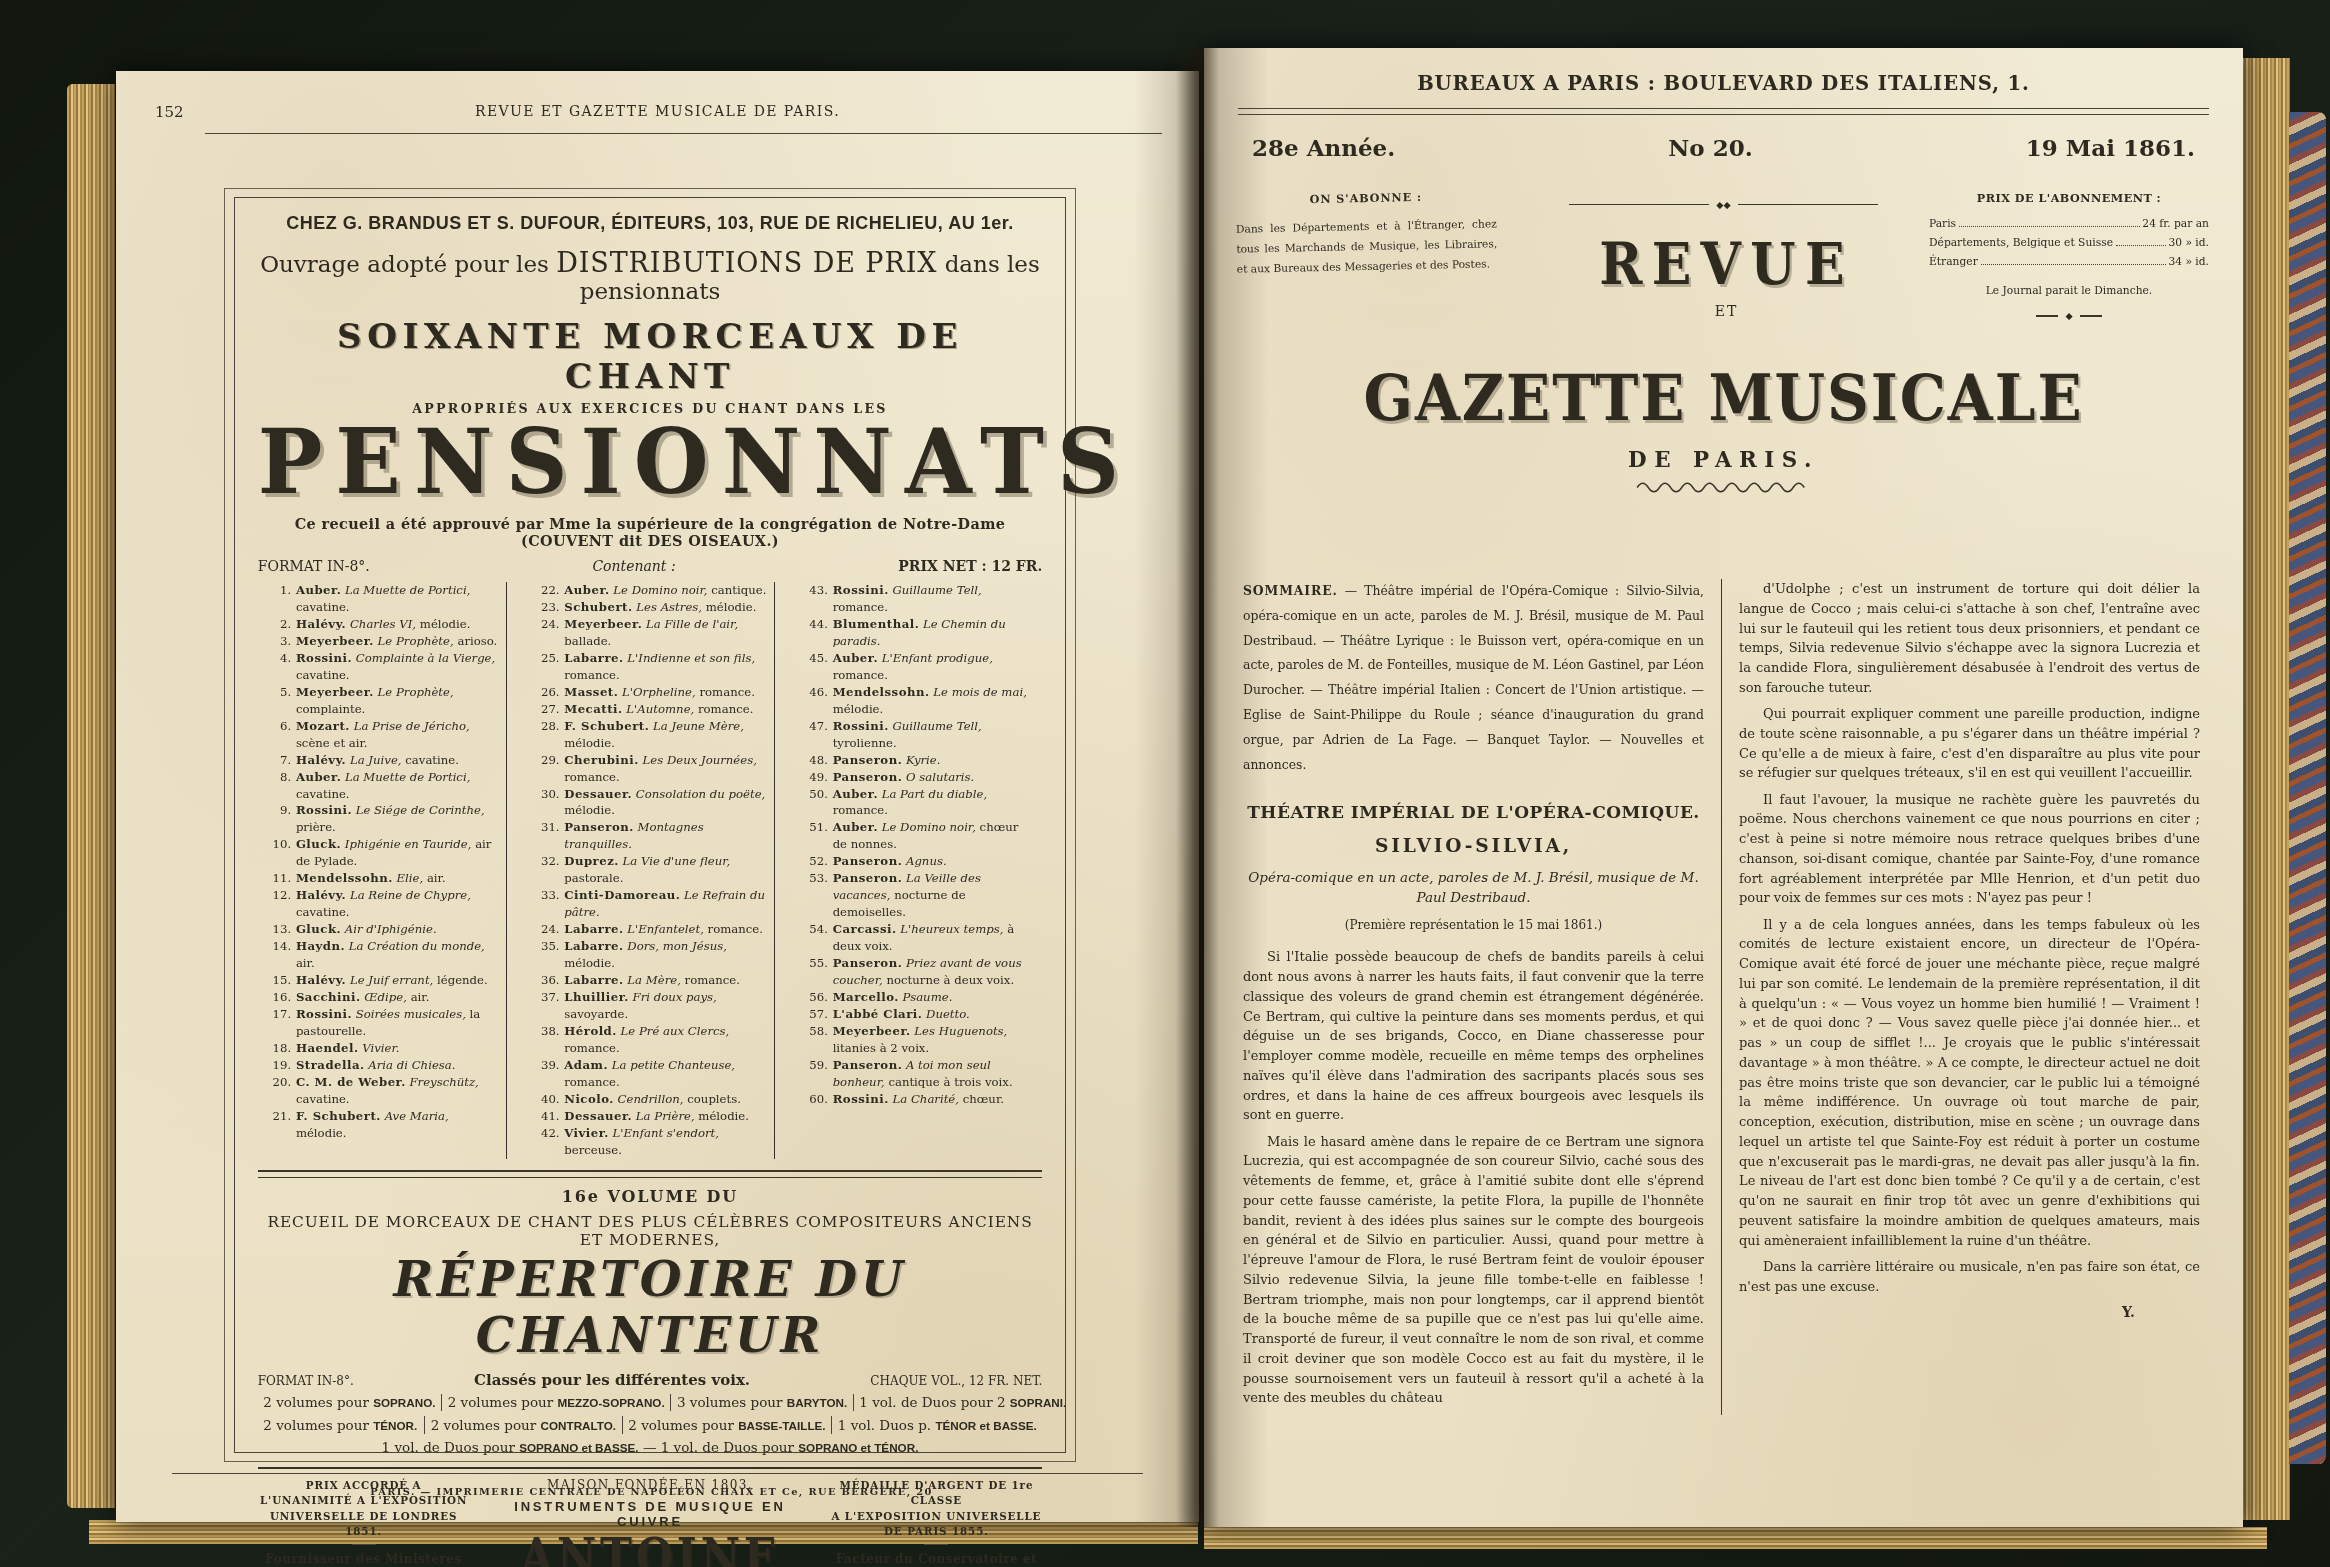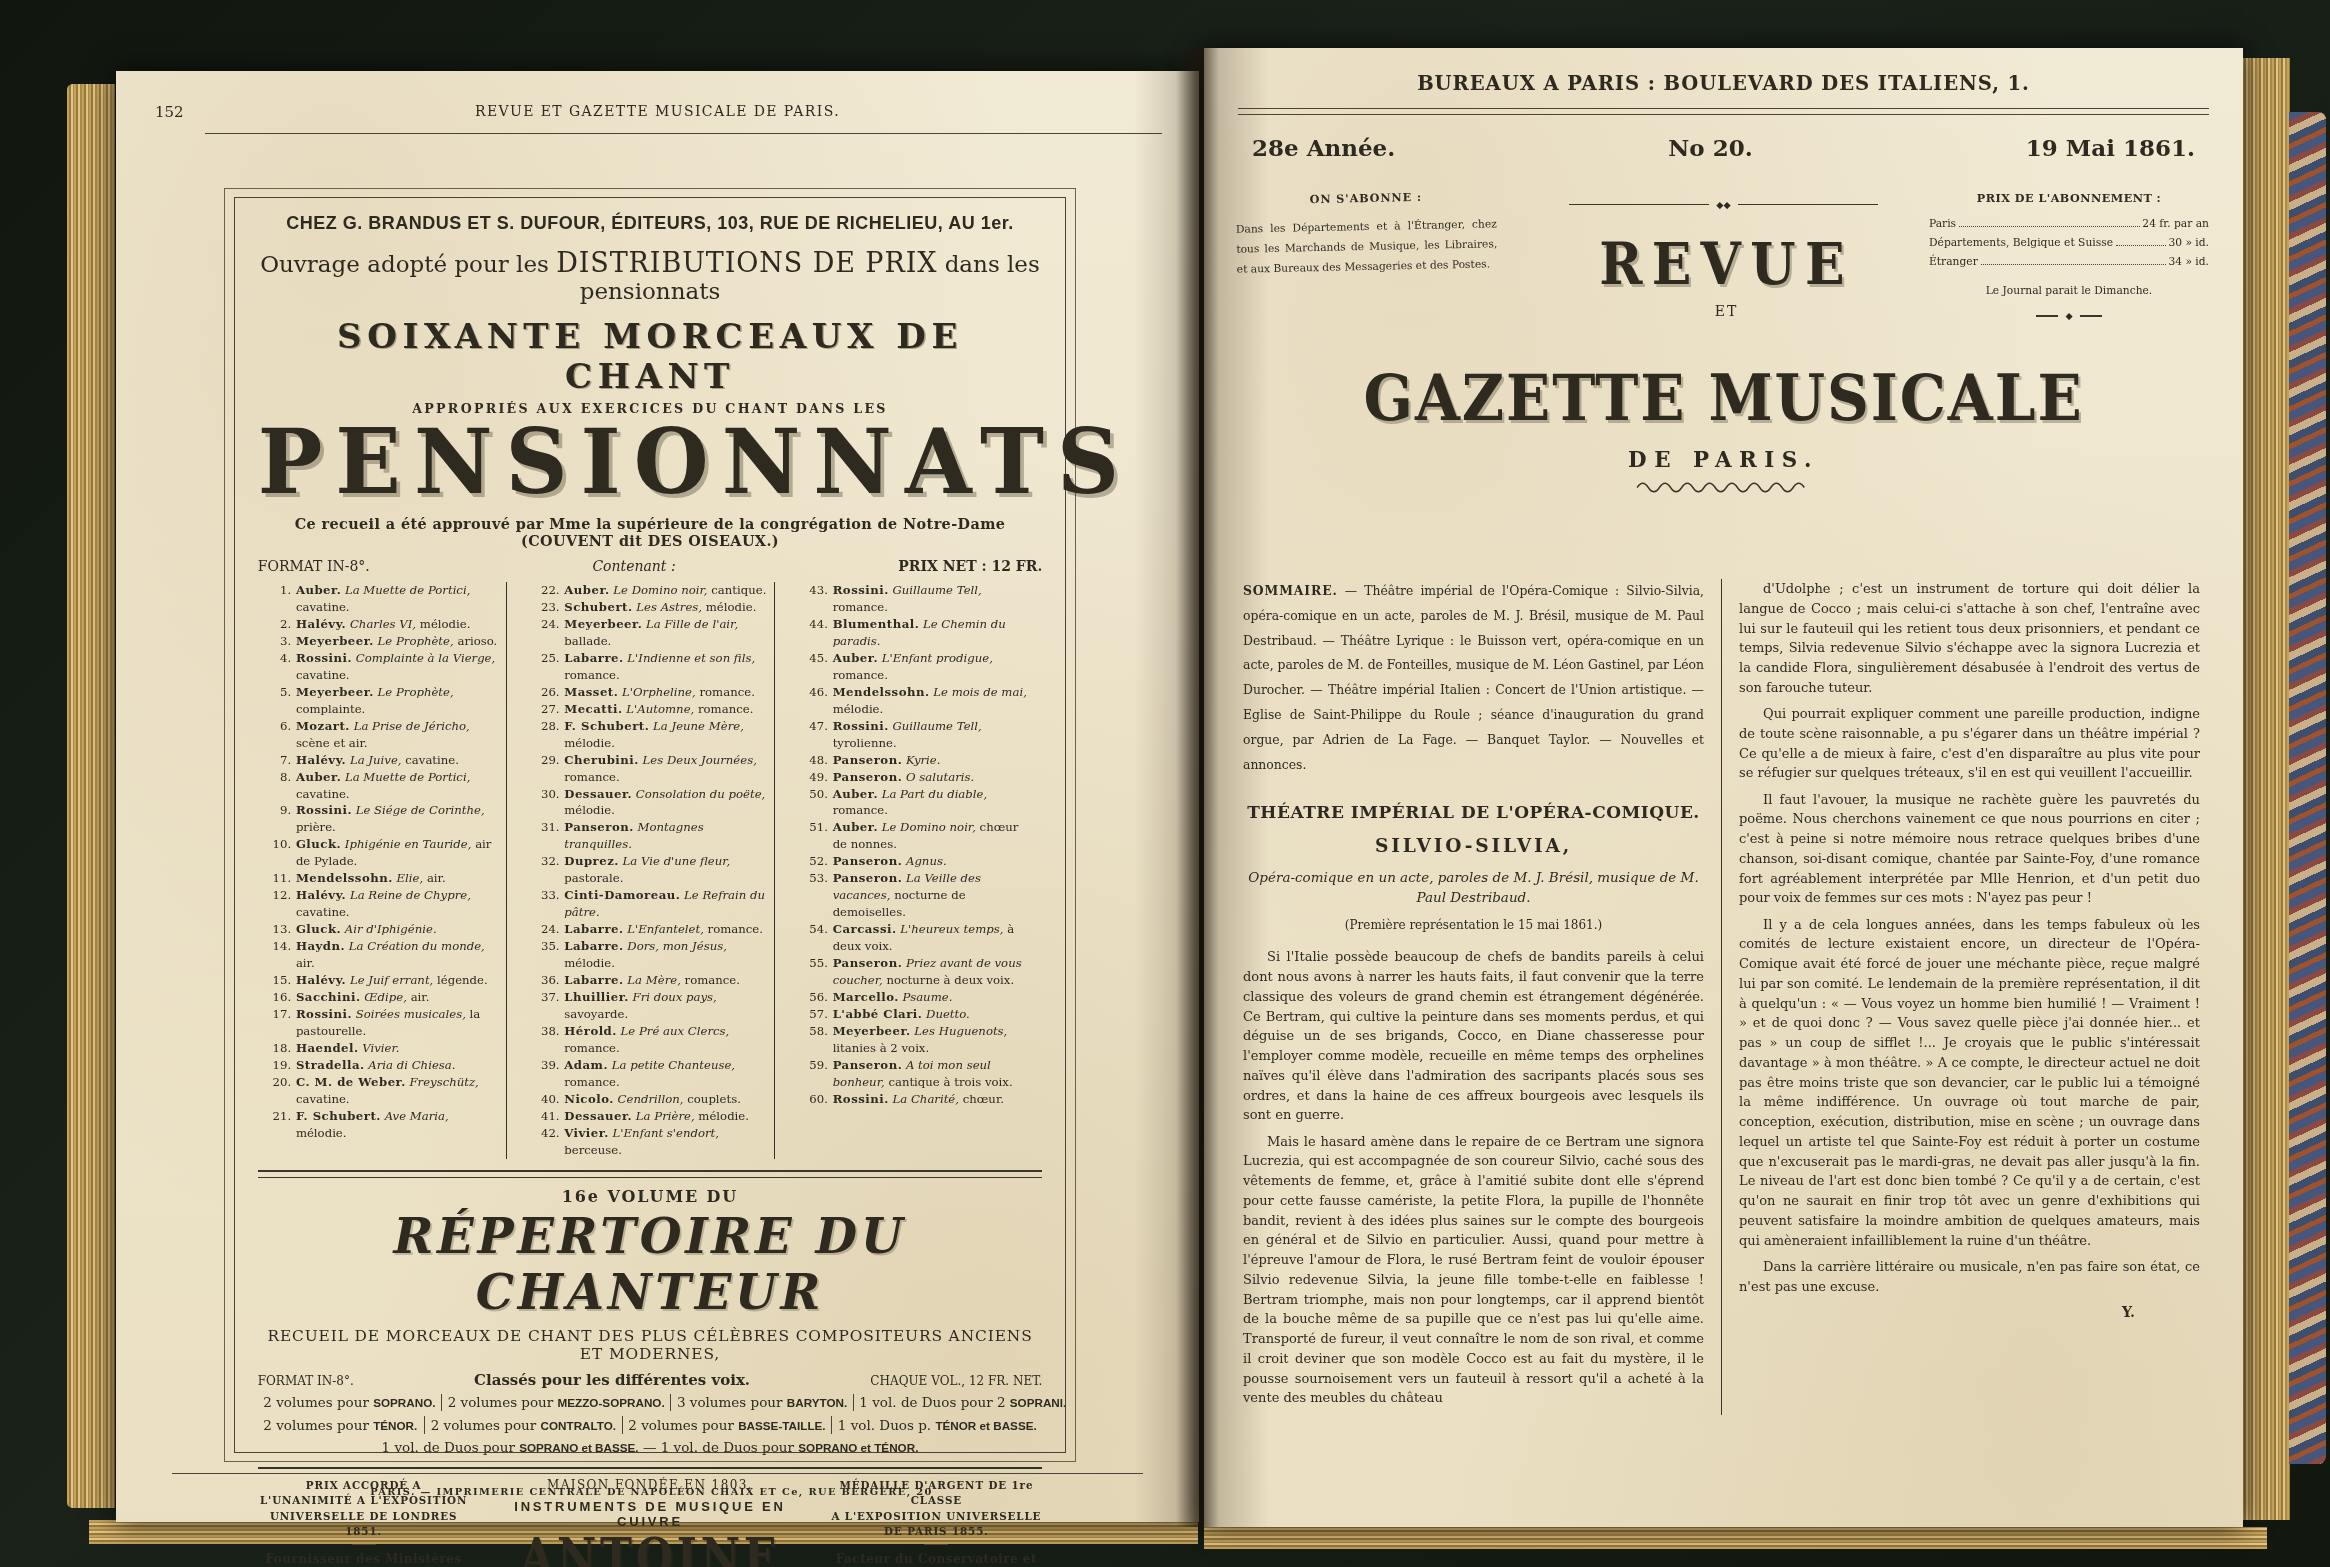--- a/index.html
+++ b/index.html
@@ -384,22 +384,22 @@
             <div class="pitem">
               <span class="num">60.</span>
               <span class="ptxt"><b class="comp">Rossini.</b> <i>La Charité,</i> chœur.</span>
             </div>
           </div>
       </div>
 
       <div class="dblrule sep"></div>
 
       <div class="c t-16vol">16e VOLUME DU</div>
+      <div class="c t-recueil">RECUEIL DE MORCEAUX DE CHANT DES PLUS CÉLÈBRES COMPOSITEURS ANCIENS ET MODERNES,</div>
       <div class="c t-repertoire">RÉPERTOIRE DU CHANTEUR</div>
-      <div class="c t-recueil">RECUEIL DE MORCEAUX DE CHANT DES PLUS CÉLÈBRES COMPOSITEURS ANCIENS ET MODERNES,</div>
       <div class="voix-head">
         <span>FORMAT IN-8°.</span>
         <span class="mid">Classés pour les différentes voix.</span>
         <span>CHAQUE VOL., 12 FR. NET.</span>
       </div>
       <div class="voix-row" id="voix1">
           <span class="vc">2 volumes pour <span class="vname">SOPRANO.</span></span>
           <span class="vc">2 volumes pour <span class="vname">MEZZO-SOPRANO.</span></span>
           <span class="vc">3 volumes pour <span class="vname">BARYTON.</span></span>
           <span class="vc">1 vol. de Duos pour 2 <span class="vname">SOPRANI.</span></span>

